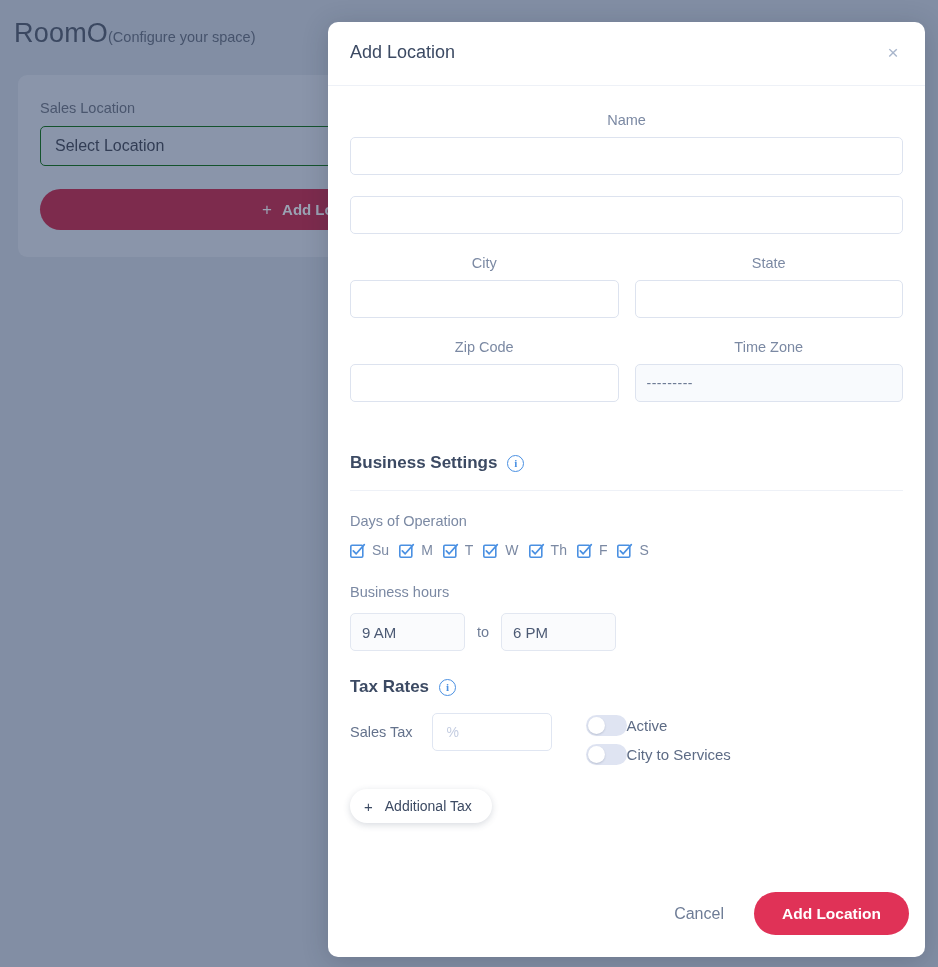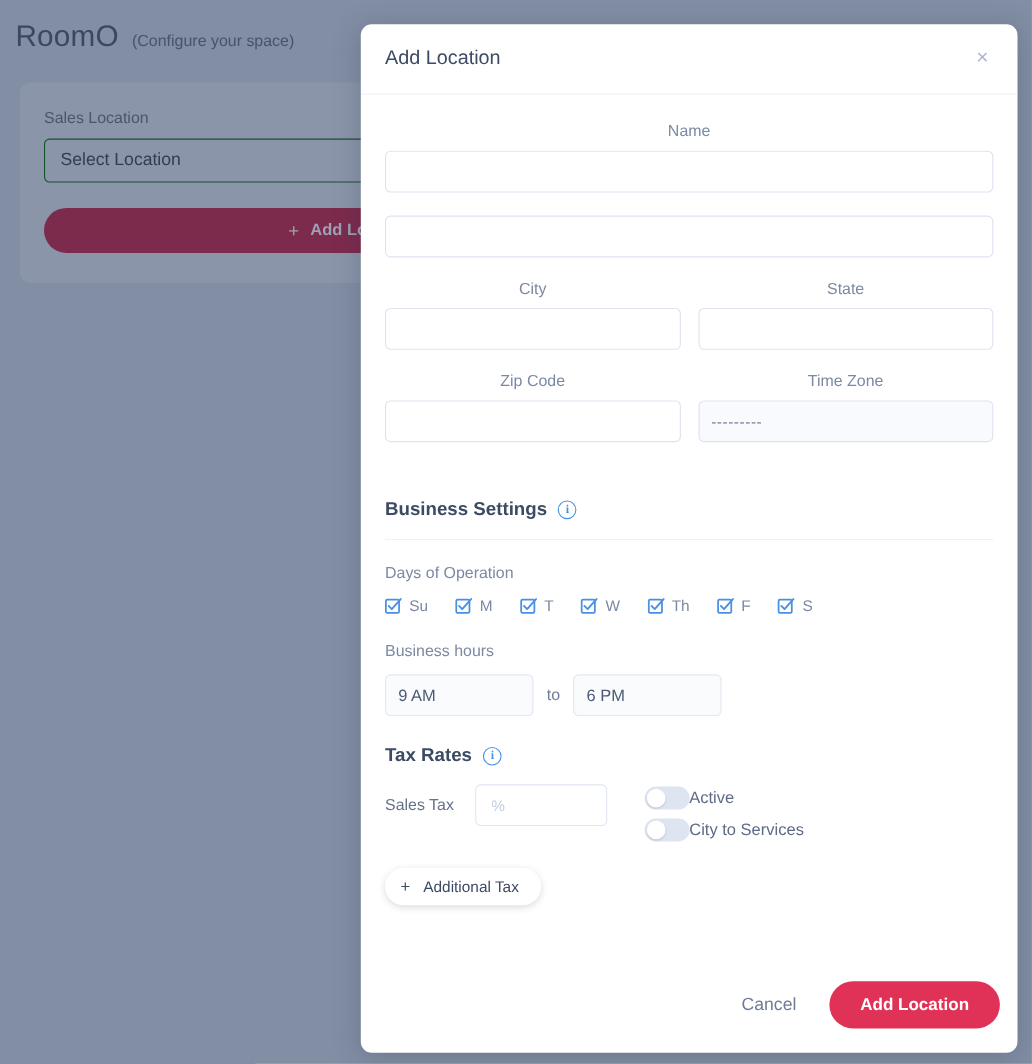--- a/index.html
+++ b/index.html
@@ -11,21 +11,21 @@
   }
   body { background: #828ea4; position: relative; }
 
   
   .page-bg {
     position: absolute; inset: 0;
     background: #828ea4;
   }
   .bg-header {
     position: absolute; left: 14px; top: 18px;
-    display: flex; align-items: baseline; gap: 12px;
+    display: flex; align-items: baseline; 
   }
   .bg-title {
     font-size: 27px; color: #3b4861; letter-spacing: .2px;
     font-weight: 400;
   }
   .bg-subtitle {
     font-size: 14.5px; color: #46536c; font-weight: 400;
   }
   .bg-card {
     position: absolute; left: 18px; top: 75px;
@@ -147,35 +147,35 @@
     height: 1px; background: #eef1f7;
     margin-top: 17px; margin-bottom: 22px;
   }
 
   .sub-label {
     font-size: 14.5px; color: #7b89a3;
     margin-bottom: 13px;
   }
 
   
-  .days { display: flex; gap: 25px; align-items: flex-start; }
+  .days { display: flex; gap: 10px; align-items: flex-start; }
   .day { display: flex; align-items: center; gap: 7px; cursor: pointer; }
   .day-label { font-size: 14px; color: #7b89a3; }
   .cb {
     width: 15px; height: 15px; position: relative; flex: none;
   }
   .cb svg { display: block; overflow: visible; }
 
   
   .hours {
     display: flex; align-items: center; gap: 12px;
     margin-top: 2px;
   }
   .time-select {
-    width: 135px; height: 38px;
+    width: 115px; height: 38px;
     border: 1px solid #e2e7f1;
     border-radius: 5px;
     background: #fafbfd;
     display: flex; align-items: center;
     padding: 0 11px;
     font-size: 15px; color: #4c5a74;
     cursor: pointer;
   }
   .to-label { font-size: 14.5px; color: #6e7c96; }
 

